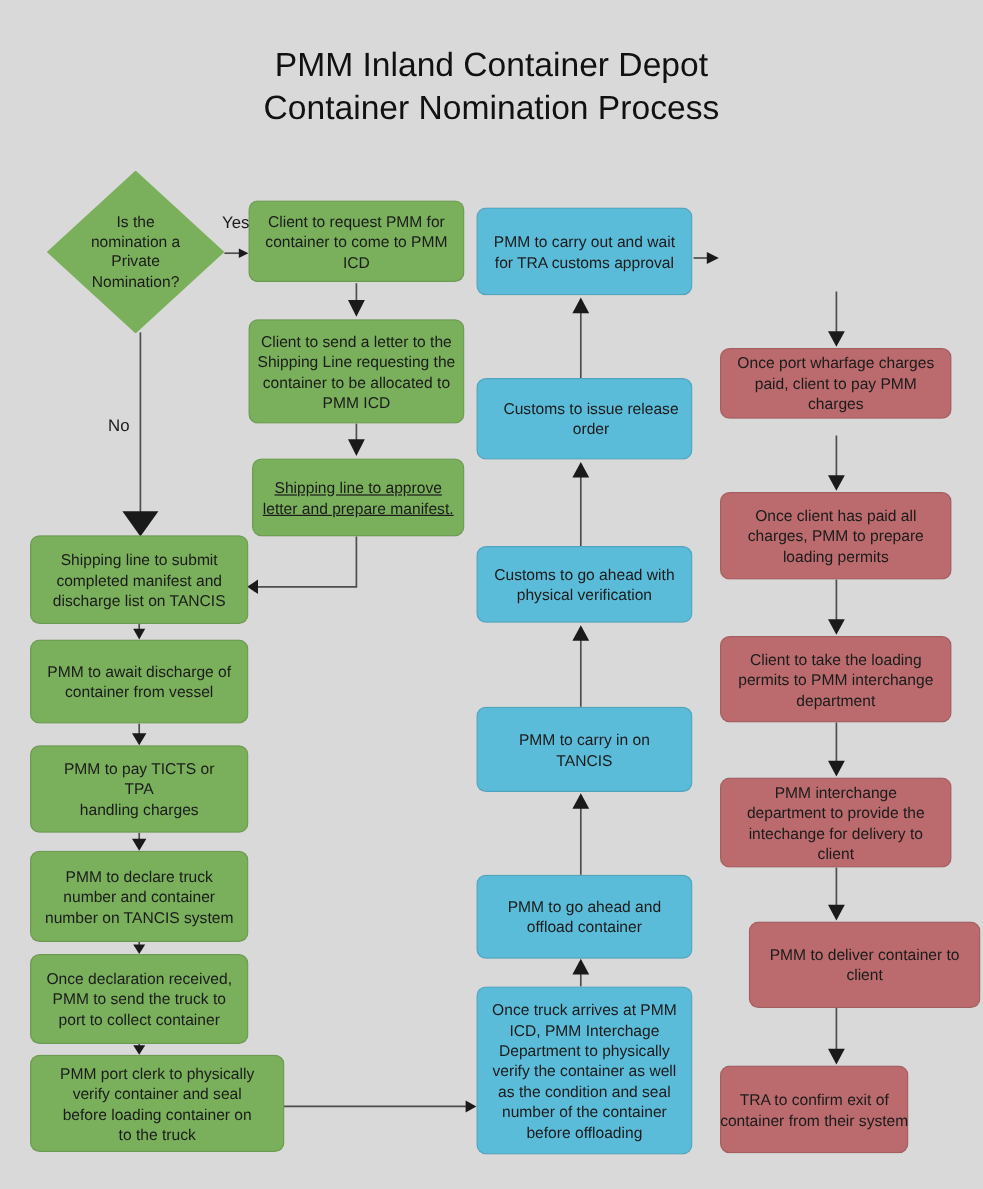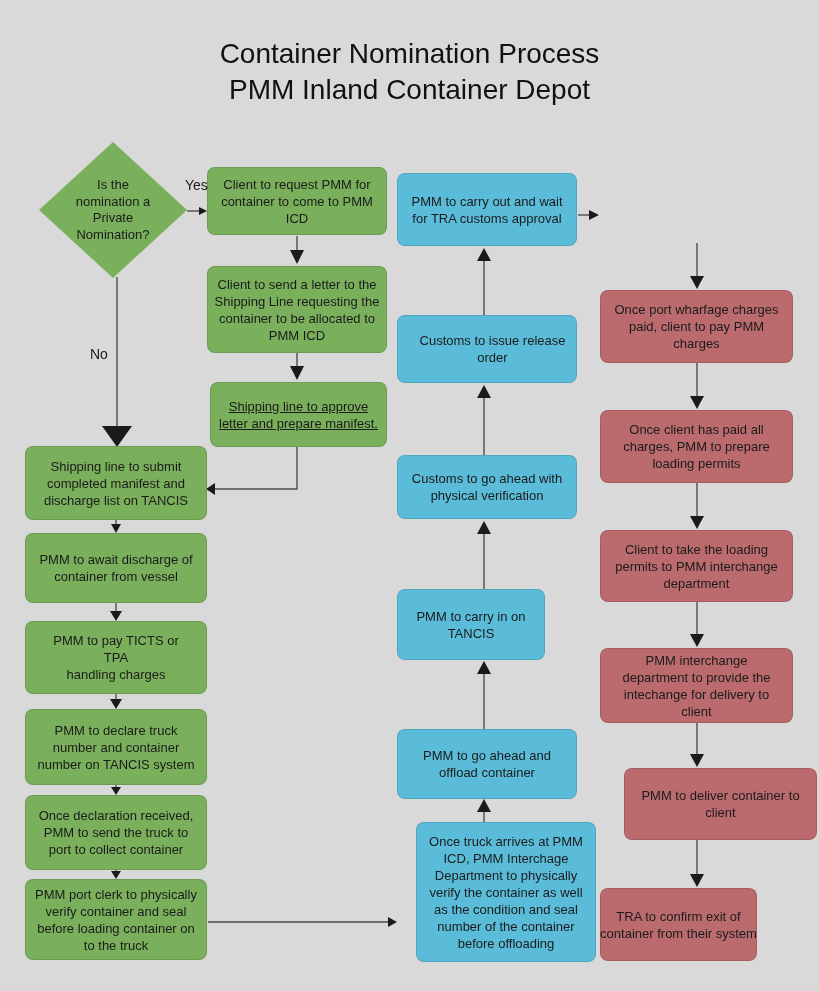--- a/index.html
+++ b/index.html
@@ -24,47 +24,47 @@
   
   #n-g1{left:207px;top:167px;width:180px;height:68px;}
   #n-g2{left:207px;top:266px;width:180px;height:87px;}
   #n-g3{left:210px;top:382px;width:177px;height:65px;text-decoration:underline;}
   
   #n-g4{left:25px;top:446px;width:182px;height:74px;}
   #n-g5{left:25px;top:533px;width:182px;height:70px;}
   #n-g6{left:25px;top:621px;width:182px;height:73px;}
   #n-g7{left:25px;top:709px;width:182px;height:76px;}
   #n-g8{left:25px;top:795px;width:182px;height:75px;}
-  #n-g9{left:25px;top:879px;width:182px;height:81px;}
+  #n-g9{left:25px;top:879px;width:212px;height:81px;}
   
   #n-b1{left:397px;top:173px;width:180px;height:73px;}
   #n-b2{left:397px;top:315px;width:180px;height:68px;padding-left:11px;}
   #n-b3{left:397px;top:455px;width:180px;height:64px;}
-  #n-b4{left:397px;top:589px;width:148px;height:71px;}
+  #n-b4{left:397px;top:589px;width:180px;height:71px;}
   #n-b5{left:397px;top:729px;width:180px;height:70px;}
-  #n-b6{left:416px;top:822px;width:180px;height:140px;}
+  #n-b6{left:397px;top:822px;width:180px;height:140px;}
   
   #n-r1{left:600px;top:172px;width:193px;height:71px;}
-  #n-r2{left:600px;top:290px;width:193px;height:73px;}
+  #n-r2{left:600px;top:290px;width:193px;height:59px;}
   #n-r3{left:600px;top:410px;width:193px;height:73px;}
   #n-r4{left:600px;top:530px;width:193px;height:72px;}
   #n-r5{left:600px;top:648px;width:193px;height:75px;}
   #n-r6{left:600px;top:768px;width:193px;height:72px;margin-left:24px;}
   #n-r7{left:600px;top:888px;width:157px;height:73px;}
   .wire{stroke:#4d4d4d;stroke-width:1.4;fill:none;}
   .head{fill:#1a1a1a;stroke:none;}
 </style>
 </head>
 <body>
 
 <div id="page">
 
   <div class="title">
+    <div>PMM Inland Container Depot</div>
     <div>Container Nomination Process</div>
-    <div>PMM Inland Container Depot</div>
   </div>
 
   <svg class="wires" viewBox="0 0 819 991">
 
     <line class="wire" x1="187" y1="211" x2="200" y2="211"></line>
     <polygon class="head" points="199,207 199,215 207,211"></polygon>
 
     <line class="wire" x1="297" y1="236" x2="297" y2="251"></line>
     <polygon class="head" points="290,250 304,250 297,264"></polygon>
 

